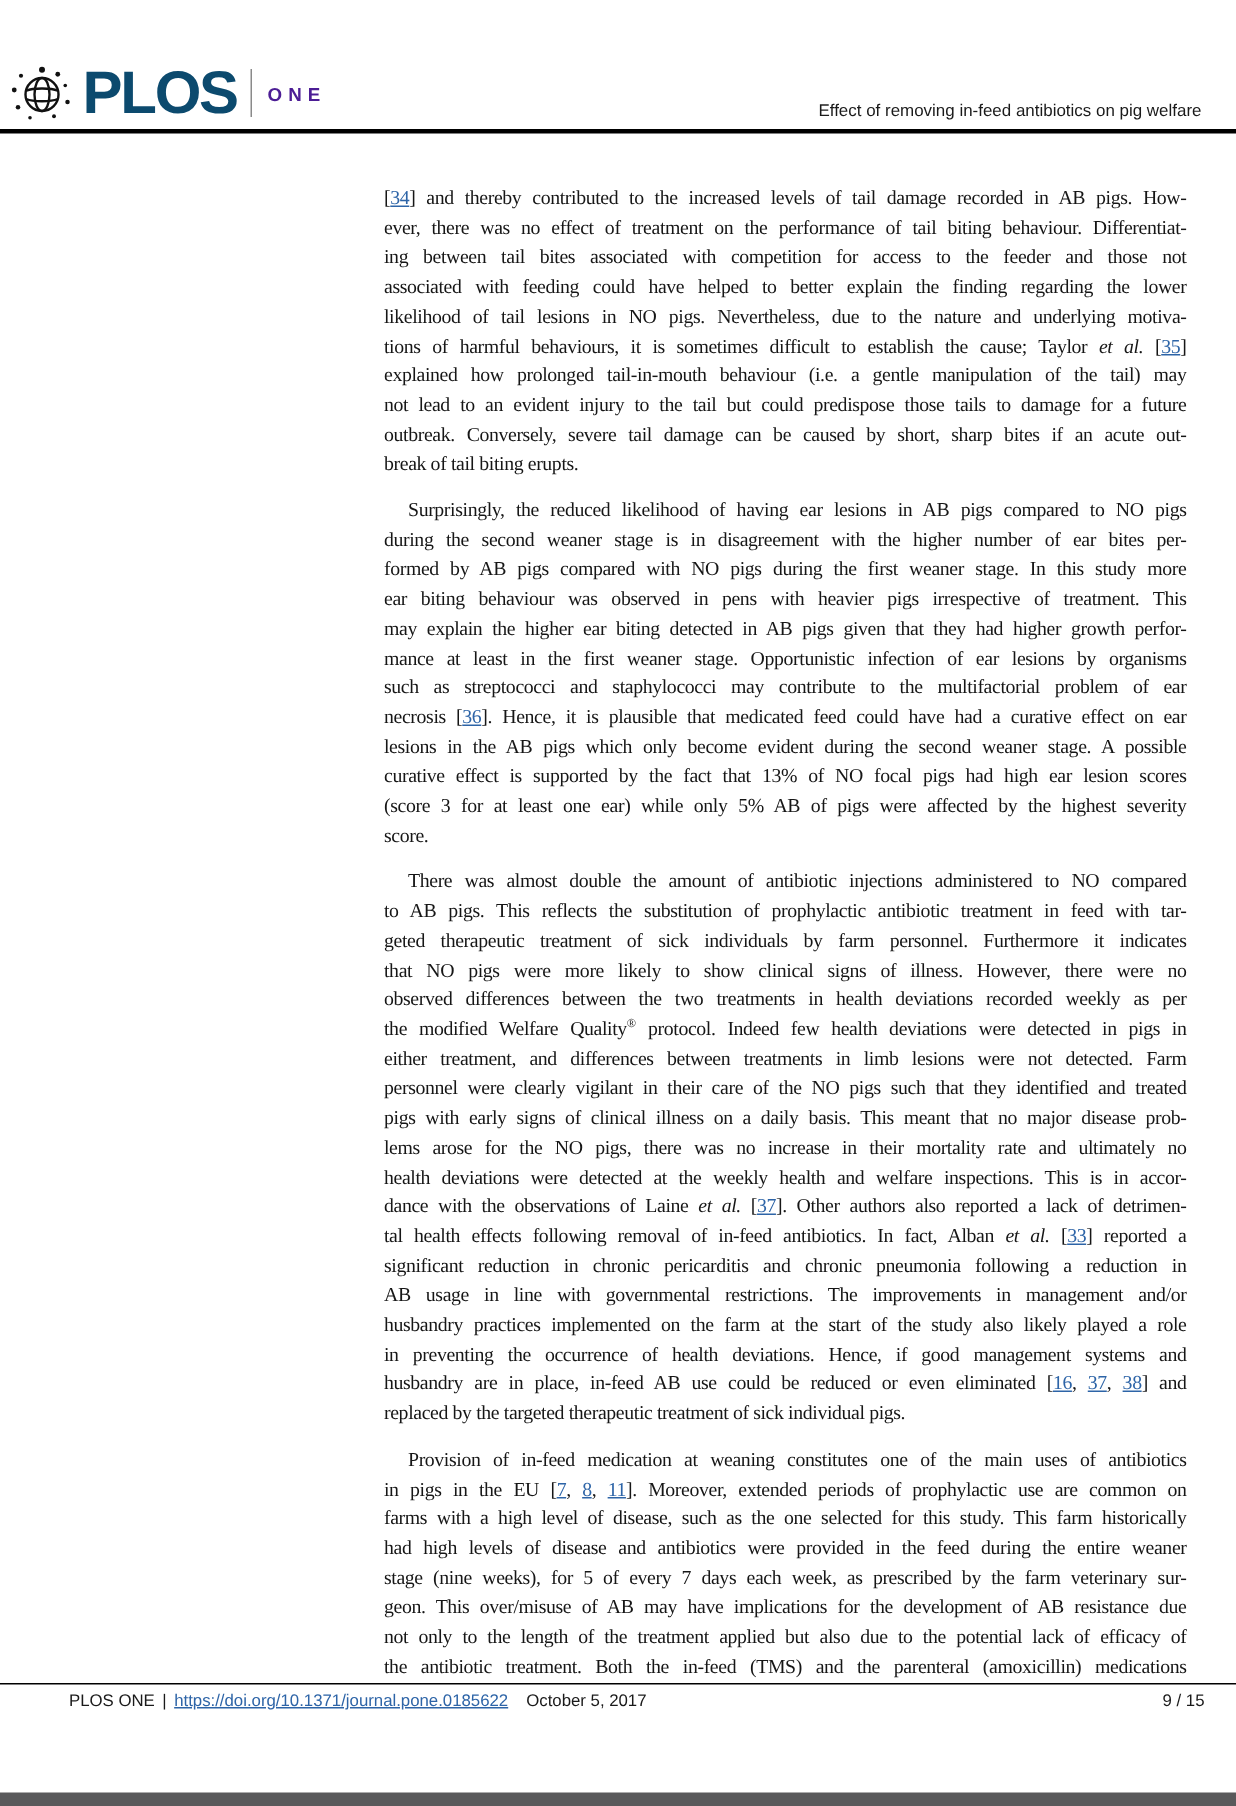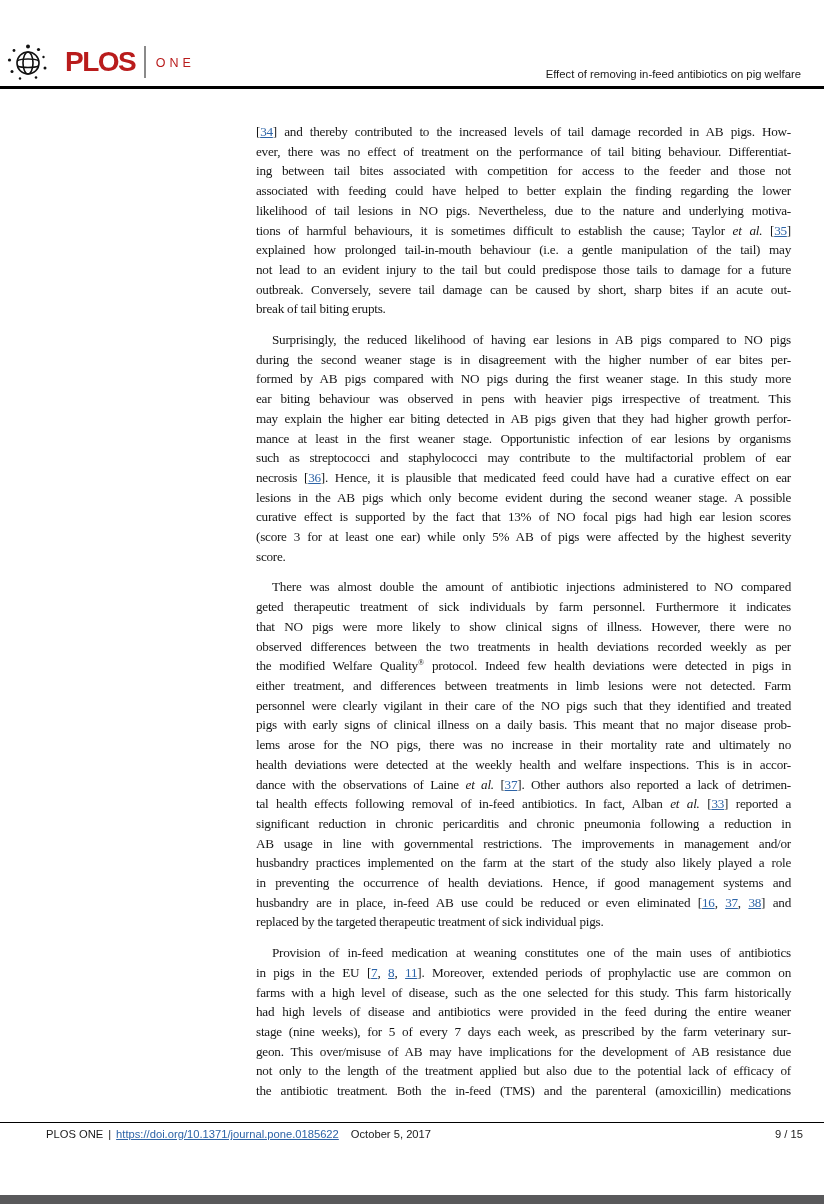--- a/index.html
+++ b/index.html
@@ -11,28 +11,28 @@
     overflow: hidden;
     font-family: "Liberation Serif", serif;
   }
 
   
   .header { position: absolute; top: 38px; left: 6px; right: 23px; height: 50px; }
   .logo-row { display: flex; align-items: center; height: 48px; }
   .logo-icon { width: 44px; height: 44px; flex: 0 0 auto; }
   .brand {
     font-family: "Liberation Sans", sans-serif;
-    font-weight: 700; font-size: 28px; letter-spacing: -1.5px;
-    color: #b91c1c; margin-left: 15px; line-height: 1;
+    font-weight: 700; font-size: 40px; letter-spacing: -1.5px;
+    color: #0c4a6e; margin-left: 5px; line-height: 1;
   }
   .brand-divider { width: 1.5px; height: 32px; background: #8a8a8a; margin: 0 10px 0 9px; }
   .brand-sub {
     font-family: "Liberation Sans", sans-serif;
-    font-weight: 400; font-size: 12.5px; letter-spacing: 4px;
-    color: #b91c1c; padding-top: 2px;
+    font-weight: 700; font-size: 12.5px; letter-spacing: 4px;
+    color: #4c1d95; padding-top: 2px;
   }
   .running-head {
     position: absolute; right: 0; bottom: 8px;
     font-family: "Liberation Sans", sans-serif;
     font-size: 11.3px; color: #1a1a1a; margin-left: 22px;
   }
   .header-rule { position: absolute; top: 86px; left: 0; width: 824px; height: 2.5px; background: #000; }
 
   
   .article-body {
@@ -119,20 +119,21 @@
         <div class="line"><span>mance at least in the first weaner stage. Opportunistic infection of ear lesions by organisms</span></div>
         <div class="line"><span>such as streptococci and staphylococci may contribute to the multifactorial problem of ear</span></div>
         <div class="line"><span>necrosis [</span><span class="ref">36</span><span>]. Hence, it is plausible that medicated feed could have had a curative effect on ear</span></div>
         <div class="line"><span>lesions in the AB pigs which only become evident during the second weaner stage. A possible</span></div>
         <div class="line"><span>curative effect is supported by the fact that 13% of NO focal pigs had high ear lesion scores</span></div>
         <div class="line"><span>(score 3 for at least one ear) while only 5% AB of pigs were affected by the highest severity</span></div>
         <div class="line last"><span>score.</span></div>
       </div>
       <div class="para">
         <div class="line indent"><span>There was almost double the amount of antibiotic injections administered to NO compared</span></div>
+        <div class="line"><span>to AB pigs. This reflects the substitution of prophylactic antibiotic treatment in feed with tar-</span></div>
         <div class="line"><span>geted therapeutic treatment of sick individuals by farm personnel. Furthermore it indicates</span></div>
         <div class="line"><span>that NO pigs were more likely to show clinical signs of illness. However, there were no</span></div>
         <div class="line"><span>observed differences between the two treatments in health deviations recorded weekly as per</span></div>
         <div class="line"><span>the modified Welfare Quality</span><sup>®</sup><span> protocol. Indeed few health deviations were detected in pigs in</span></div>
         <div class="line"><span>either treatment, and differences between treatments in limb lesions were not detected. Farm</span></div>
         <div class="line"><span>personnel were clearly vigilant in their care of the NO pigs such that they identified and treated</span></div>
         <div class="line"><span>pigs with early signs of clinical illness on a daily basis. This meant that no major disease prob-</span></div>
         <div class="line"><span>lems arose for the NO pigs, there was no increase in their mortality rate and ultimately no</span></div>
         <div class="line"><span>health deviations were detected at the weekly health and welfare inspections. This is in accor-</span></div>
         <div class="line"><span>dance with the observations of Laine </span><em>et al.</em><span> [</span><span class="ref">37</span><span>]. Other authors also reported a lack of detrimen-</span></div>

